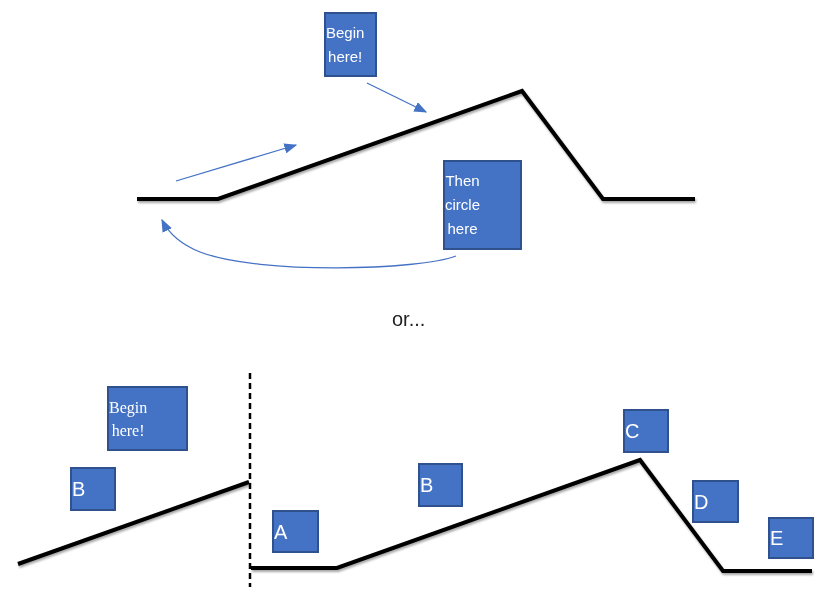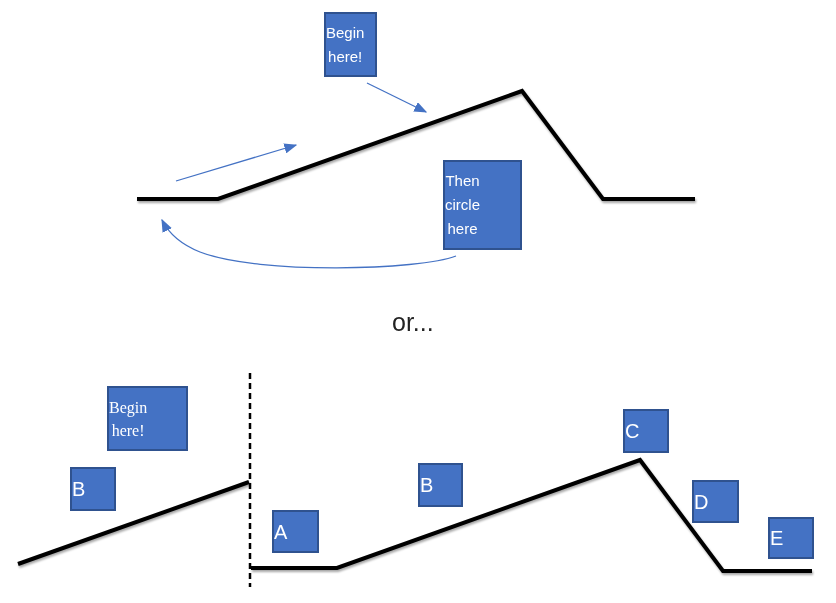--- a/index.html
+++ b/index.html
@@ -5,21 +5,21 @@
   html, body { margin: 0; padding: 0; background: #ffffff; }
   body { width: 836px; height: 603px; position: relative; overflow: hidden; font-family: "Liberation Sans", "DejaVu Sans", sans-serif; }
   svg.canvas { position: absolute; left: 0; top: 0; }
   .box {
     position: absolute; background: #4472c4; border: 2px solid #2f528f; box-sizing: border-box;
     color: #ffffff; display: flex; align-items: center; text-align: center;
     font-size: 15px; line-height: 24px;
   }
   .box.serif { font-family: "Liberation Serif", "DejaVu Serif", serif; font-size: 16px; line-height: 23px; }
   .box.letter { font-size: 20px; }
-  .or-text { position: absolute; left: 392px; top: 308px; font-size: 25px; color: #222; }
+  .or-text { position: absolute; left: 392px; top: 308px; font-size: 20px; color: #222; }
 </style>
 </head>
 <body>
 
 <svg class="canvas" width="836" height="603" viewBox="0 0 836 603">
   <defs>
     <marker id="arrowhead" markerWidth="10" markerHeight="8" refX="9" refY="4" orient="auto">
       <path d="M0,0 L10,4 L0,8 Z" fill="#4472c4"></path>
     </marker>
     <filter id="shadow" x="-5%" y="-20%" width="110%" height="140%">

